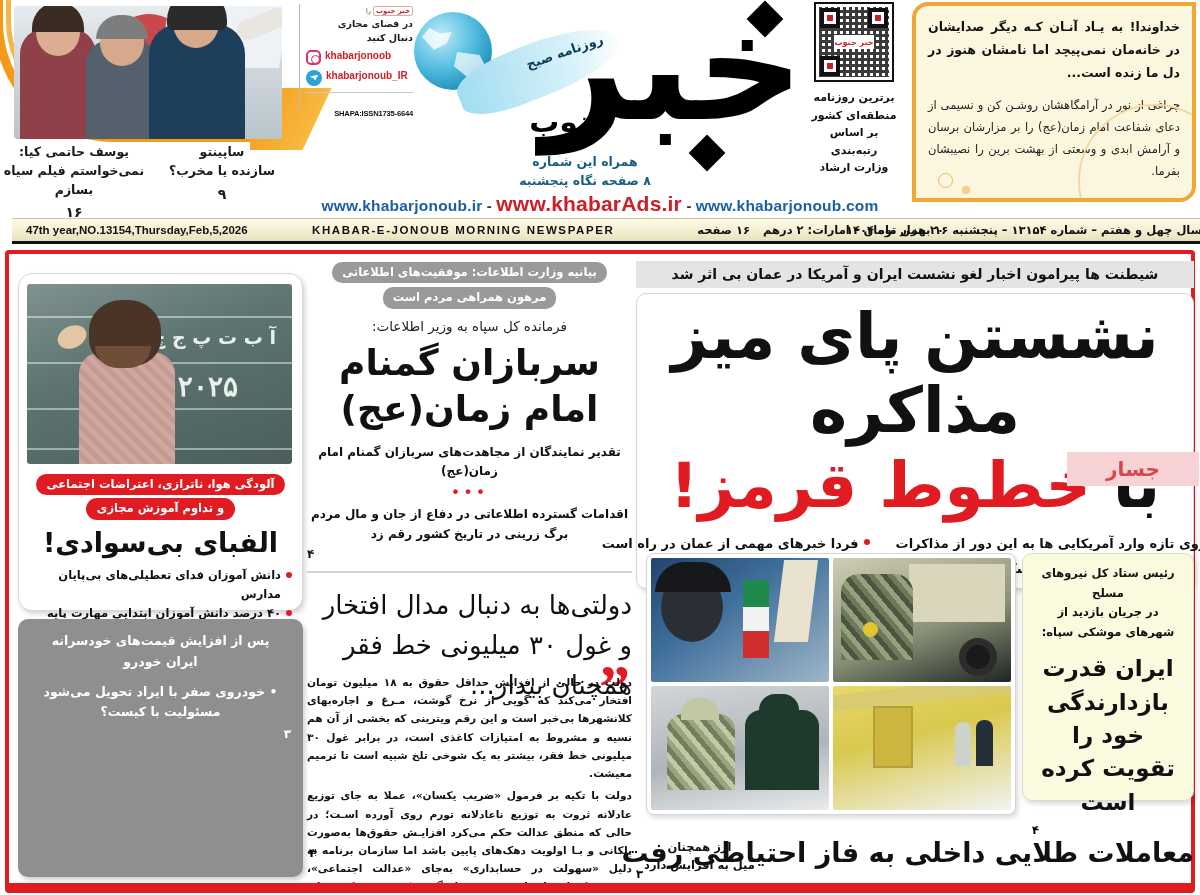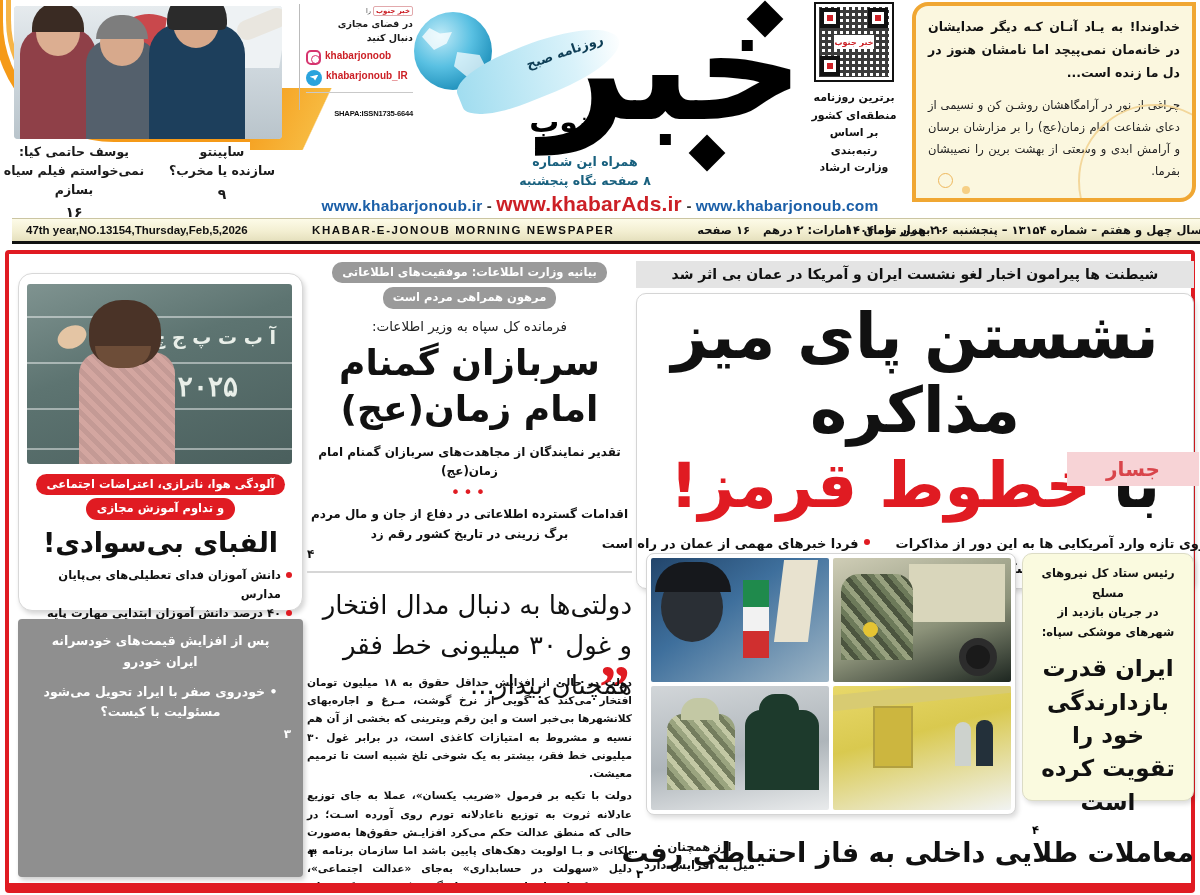--- a/index.html
+++ b/index.html
@@ -185,21 +185,21 @@
      border-radius:11px; padding:2px 11px; line-height:1.5; margin-bottom:2px; }
   .edu-head{ font-size:27px; font-weight:bold; color:#111; text-align:center; margin-top:4px; line-height:1.25; }
   .edu-bullets{ margin-top:7px; font-size:11.5px; font-weight:bold; color:#111; line-height:1.65; text-align:right; }
   .edu-bullets li{ list-style:none; position:relative; padding-right:11px; }
   .edu-bullets li::before{ content:""; position:absolute; right:0; top:6px; width:6px; height:6px;
      border-radius:50%; background:#e01b22; }
   .edu-bullets .pg{ color:#111; font-weight:bold; }
 
   .card-car{
     position:absolute; left:0; top:358px; width:285px; height:258px;
-    background:#8f8f8f; border-radius:4px; box-shadow:2px 3px 5px rgba(0,0,0,.2);
+    background:#8f8f8f; border-radius:10px; box-shadow:2px 3px 5px rgba(0,0,0,.2);
     padding:11px 12px; color:#fff;
   }
   .car-kicker{ font-size:12.5px; font-weight:bold; line-height:1.7; text-align:center; }
   .car-head{ font-size:31px; font-weight:bold; line-height:1.3; text-align:center; margin-top:8px; }
   .car-sub{ font-size:12.5px; font-weight:bold; line-height:1.65; text-align:center; margin-top:9px; }
   .car-sub .b::before{ content:"• "; }
   .car-pg{ font-size:12px; font-weight:bold; margin-top:4px; }
 
   
   .col-mid{ position:absolute; left:293px; top:2px; width:325px; height:618px; }

